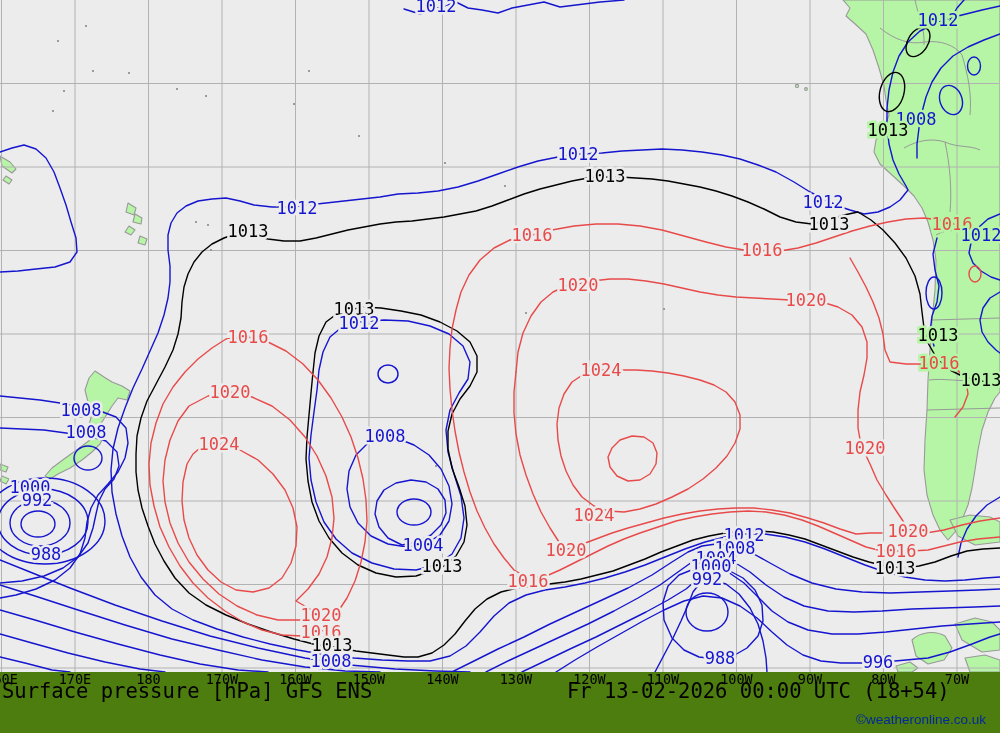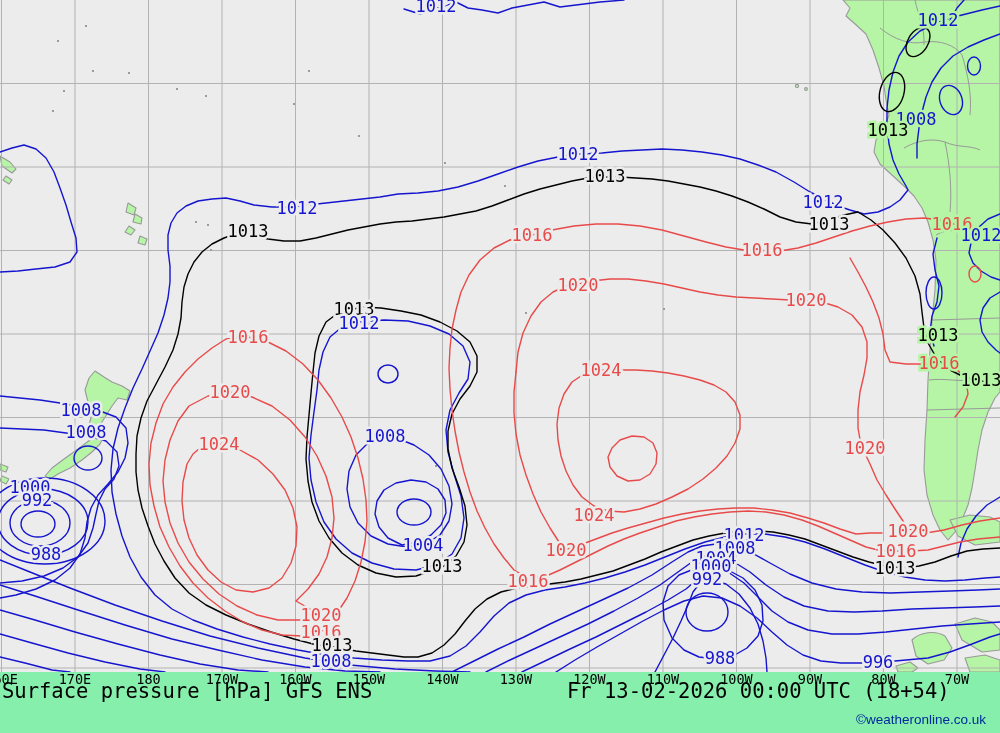--- a/index.html
+++ b/index.html
@@ -1,16 +1,16 @@
 <!DOCTYPE html>
 <html><head>
 <meta charset="utf-8">
 <style>
   html,body{margin:0;padding:0;background:#ffffff;}
-  #frame{position:relative;width:1000px;height:733px;background:#86efac;overflow:hidden;
+  #frame{position:relative;width:1000px;height:733px;background:#4d7c0f;overflow:hidden;
          font-family:"DejaVu Sans Mono", monospace;text-align:right;}
   svg{display:block;}
   text{font-family:"DejaVu Sans Mono", monospace;}
   .copyright{font-family:"Liberation Sans", sans-serif;}
 </style>
 </head>
 <body>
 
 <div id="frame">
 <svg id="chart" width="1000" height="733" viewBox="0 0 1000 733">

